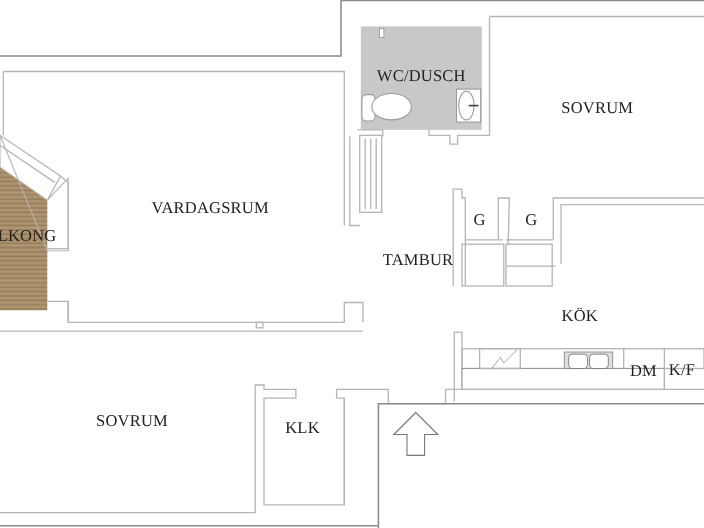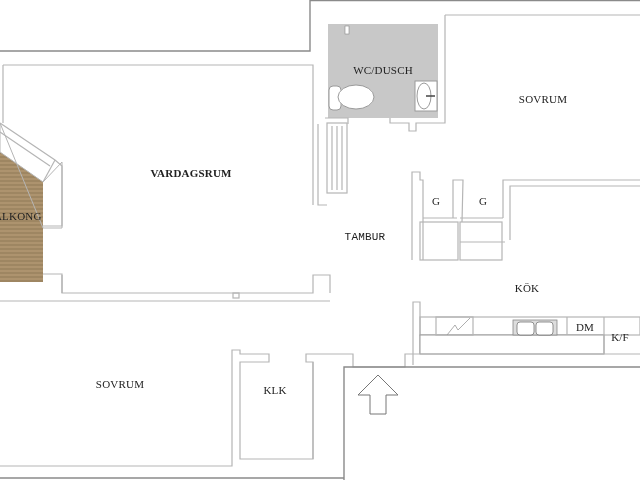--- a/index.html
+++ b/index.html
@@ -1,21 +1,21 @@
 <!DOCTYPE html>
 <html><head>
 <meta charset="utf-8">
 <style>
   html, body { margin:0; padding:0; background:#ffffff; }
   body { width:640px; height:480px; overflow:hidden; position:relative; font-family:"Liberation Serif", "DejaVu Serif", serif; }
   #plan { position:absolute; left:0; top:0; width:640px; height:480px; }
   .wall { fill:none; stroke:#b5b5b5; stroke-width:1.2; }
   .wall-dark { fill:none; stroke:#8a8a8a; stroke-width:1.4; }
   .fixture { fill:#ffffff; stroke:#9a9a9a; stroke-width:1; }
-  .label { position:absolute; color:#222; font-size:11px; letter-spacing:0.2px; white-space:nowrap; transform:translate(-50%,-50%); }
+  .label { position:absolute; color:#222; font-size:15px; letter-spacing:0.2px; white-space:nowrap; transform:translate(-50%,-50%); }
 </style>
 </head>
 <body>
 
 <svg id="plan" viewBox="0 0 640 480" xmlns="http://www.w3.org/2000/svg">
   <defs>
     <pattern id="wood" width="4" height="4" patternUnits="userSpaceOnUse">
       <rect width="4" height="4" fill="#a88f6a"></rect>
       <line x1="0" y1="1" x2="4" y2="1" stroke="#8f7755" stroke-width="0.8"></line>
       <line x1="0" y1="3" x2="4" y2="3" stroke="#b89e78" stroke-width="0.6"></line>
@@ -113,24 +113,24 @@
     <polygon points="378,375 358,395 370,395 370,414 386,414 386,395 398,395" fill="#fff" stroke="#777" stroke-width="1"></polygon>
   </g>
 
   <g>
     <polyline class="wall" points="0,466 232,466 232,350 240,350 240,354 269,354 269,362 240,362 240,459 313,459 313,362 306,362 306,354 325,354"></polyline>
     <line class="wall" x1="313" y1="362" x2="313" y2="459"></line>
     <line class="wall-dark" x1="0" y1="478" x2="344" y2="478"></line>
   </g>
 </svg>
 
-<div class="label" style="left:191px;top:173px;font-weight:bold;">VARDAGSRUM</div>
+<div class="label" style="left:191px;top:190px;">VARDAGSRUM</div>
 <div class="label" style="left:383px;top:70px;">WC/DUSCH</div>
 <div class="label" style="left:543px;top:99px;">SOVRUM</div>
 <div class="label" style="left:14px;top:216px;">BALKONG</div>
-<div class="label" style="left:365px;top:237px;font-family:Liberation Mono, monospace;">TAMBUR</div>
+<div class="label" style="left:380px;top:237px;">TAMBUR</div>
 <div class="label" style="left:436px;top:201px;">G</div>
 <div class="label" style="left:483px;top:201px;">G</div>
 <div class="label" style="left:527px;top:288px;">KÖK</div>
-<div class="label" style="left:585px;top:327px;">DM</div>
+<div class="label" style="left:585px;top:338px;">DM</div>
 <div class="label" style="left:620px;top:337px;font-family:Liberation Serif, serif;">K/F</div>
 <div class="label" style="left:120px;top:384px;">SOVRUM</div>
 <div class="label" style="left:275px;top:390px;">KLK</div>
 
 </body></html>

